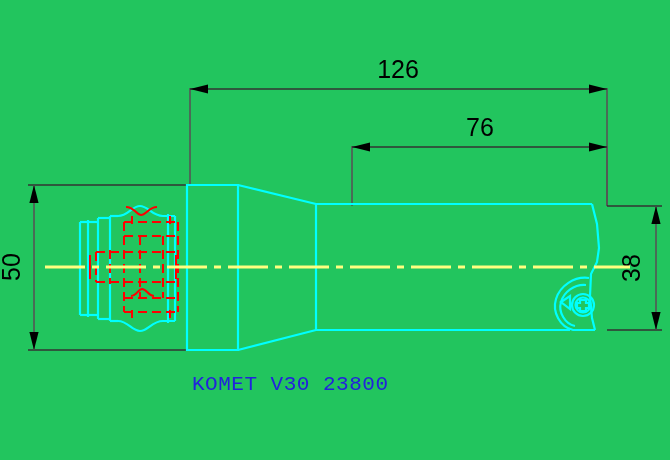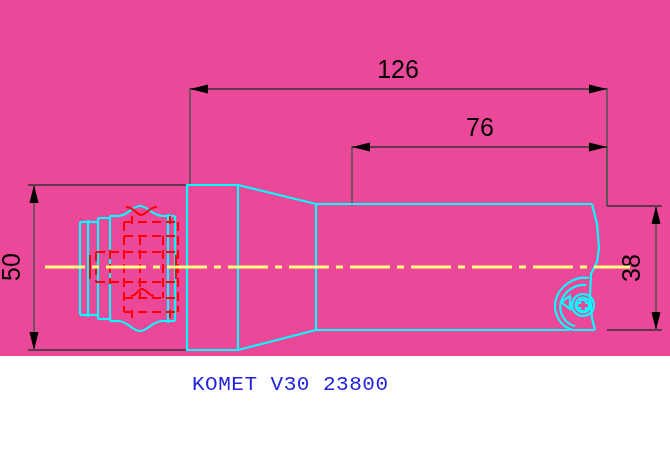--- a/index.html
+++ b/index.html
@@ -1,19 +1,19 @@
 <!DOCTYPE html>
 <html><head>
 <meta charset="utf-8">
 <title>Tool Drawing</title>
 <style>
   html,body{margin:0;padding:0;background:#ffffff;}
   body{width:670px;height:460px;overflow:hidden;
        font-family:"Liberation Sans","DejaVu Sans",sans-serif;}
-  #stage{position:relative;width:670px;height:356px;background:#ec4899;text-decoration:underline;}
+  #stage{position:relative;width:670px;height:460px;background:#22c55e;text-decoration:underline;}
   #stage svg{position:absolute;left:0;top:0;}
   .dimtext{font-family:"Liberation Sans","DejaVu Sans",sans-serif;
            font-size:25px;fill:#000000;}
   .labeltext{font-family:"Liberation Mono","DejaVu Sans Mono",monospace;
              font-size:21px;fill:#2222dd;letter-spacing:0.5px;}
 </style>
 </head>
 <body>
 
 <div id="stage">

